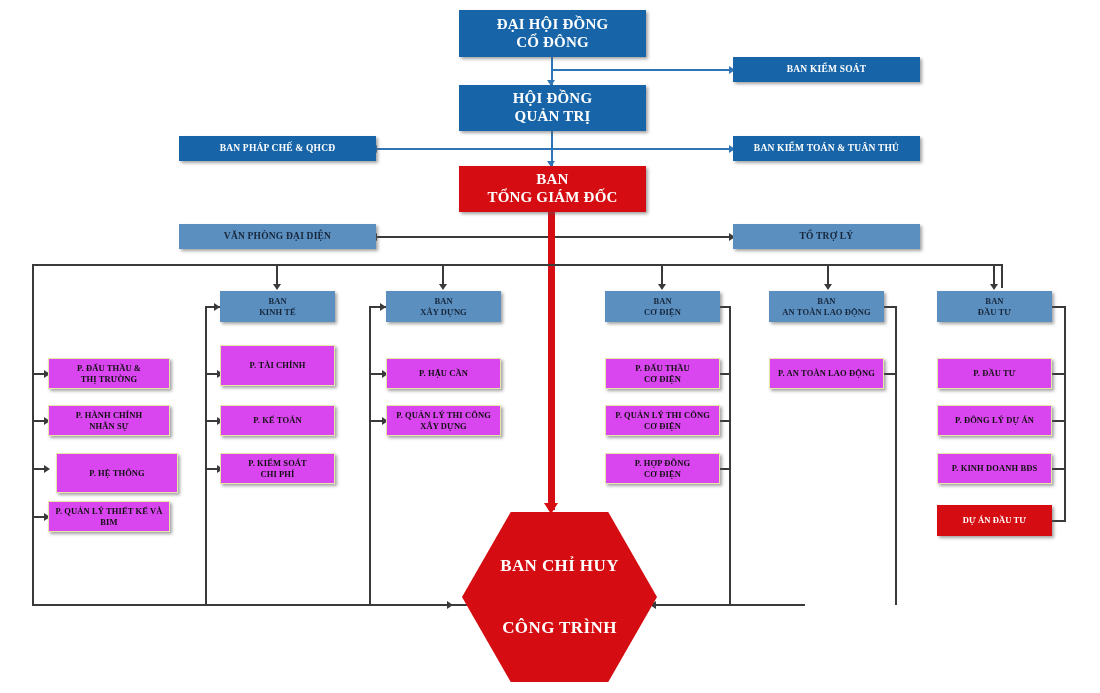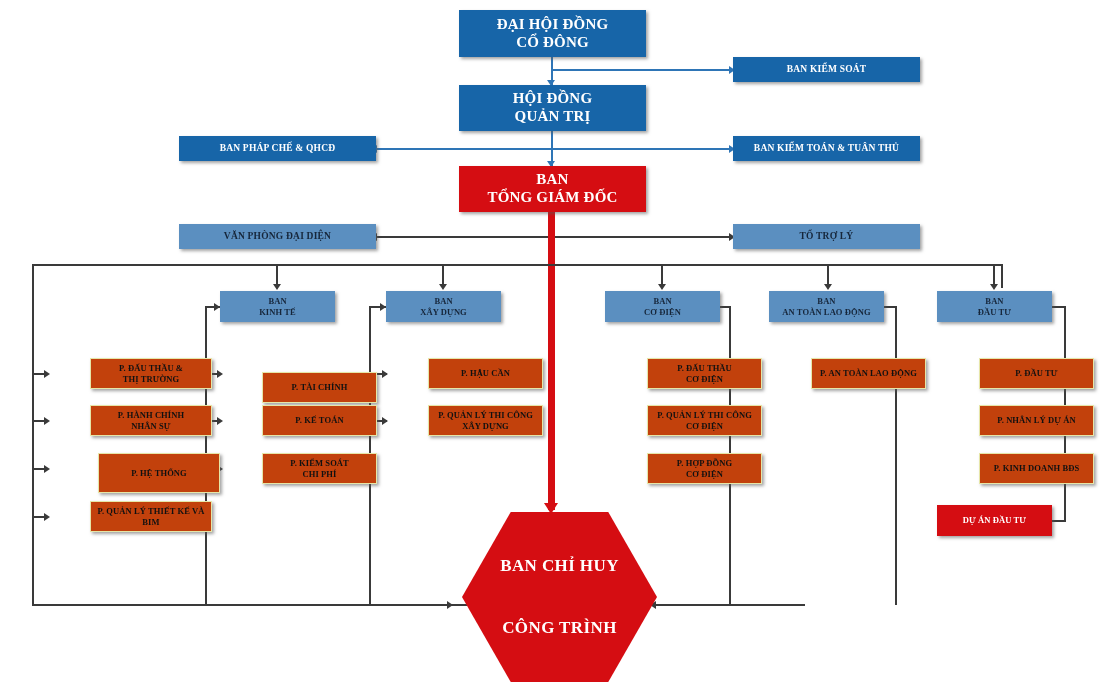--- a/index.html
+++ b/index.html
@@ -26,21 +26,21 @@
     font-weight: bold;
     line-height: 1.18;
     box-shadow: 2px 2px 3px rgba(90,90,90,0.55);
     z-index: 5;
     padding: 2px 4px;
     white-space: pre-line;
   }
   .n-blue-dark  { background:#1765A8; color:#ffffff; border:1px solid #1765A8; }
   .n-blue-mid   { background:#5B8FC0; color:#16263a; border:1px solid #5B8FC0; }
   .n-red        { background:#D50D12; color:#ffffff; border:1px solid #D50D12; }
-  .n-yellow     { background:#c2410c; color:#111111; border:1px solid #E6E6A8;margin-left:42px; }
+  .n-yellow     { background:#d946ef; color:#111111; border:1px solid #E6E6A8; }
 
   .t-big   { font-size:15px; letter-spacing:.2px; }
   .t-mid   { font-size:9.5px; letter-spacing:.2px; }
   .t-small { font-size:8.5px; letter-spacing:.1px; }
   .t-hex   { font-size:17px; line-height:1.9; letter-spacing:.4px; }
 
   
   .ln {
     position: absolute;
     background: #3a3a3a;
@@ -208,40 +208,40 @@
 ĐẦU TƯ</div>
 
   <div class="node n-yellow t-small" style="left:48px; top:358px; width:122px; height:31px;">P. ĐẤU THẦU &amp;
 THỊ TRƯỜNG</div>
   <div class="node n-yellow t-small" style="left:48px; top:405px; width:122px; height:31px;">P. HÀNH CHÍNH
 NHÂN SỰ</div>
   <div class="node n-yellow t-small" style="left:56px; top:453px; width:122px; height:40px;">P. HỆ THỐNG</div>
   <div class="node n-yellow t-small" style="left:48px; top:501px; width:122px; height:31px;">P. QUẢN LÝ THIẾT KẾ VÀ
 BIM</div>
 
-  <div class="node n-yellow t-small" style="left:220px; top:372px; width:115px; height:31px;">P. TÀI CHÍNH</div>
+  <div class="node n-yellow t-small" style="left:220px; top:345px; width:115px; height:41px;">P. TÀI CHÍNH</div>
   <div class="node n-yellow t-small" style="left:220px; top:405px; width:115px; height:31px;text-align:right;">P. KẾ TOÁN</div>
   <div class="node n-yellow t-small" style="left:386px; top:358px; width:115px; height:31px;">P. HẬU CẦN</div>
 
   <div class="node n-yellow t-small" style="left:220px; top:453px; width:115px; height:31px;">P. KIỂM SOÁT
 CHI PHÍ</div>
   <div class="node n-yellow t-small" style="left:386px; top:405px; width:115px; height:31px;">P. QUẢN LÝ THI CÔNG
 XÂY DỰNG</div>
 
   <div class="node n-yellow t-small" style="left:605px; top:358px; width:115px; height:31px;">P. ĐẤU THẦU
 CƠ ĐIỆN</div>
   <div class="node n-yellow t-small" style="left:605px; top:405px; width:115px; height:31px;">P. QUẢN LÝ THI CÔNG
 CƠ ĐIỆN</div>
   <div class="node n-yellow t-small" style="left:605px; top:453px; width:115px; height:31px;">P. HỢP ĐỒNG
 CƠ ĐIỆN</div>
 
   <div class="node n-yellow t-small" style="left:769px; top:358px; width:115px; height:31px;">P. AN TOÀN LAO ĐỘNG</div>
 
   <div class="node n-yellow t-small" style="left:937px; top:358px; width:115px; height:31px;">P. ĐẦU TƯ</div>
-  <div class="node n-yellow t-small" style="left:937px; top:405px; width:115px; height:31px;">P. NHÂN LÝ DỰ ÁN</div>
+  <div class="node n-yellow t-small" style="left:937px; top:405px; width:115px; height:31px;">P. ĐÔNG LÝ DỰ ÁN</div>
   <div class="node n-yellow t-small" style="left:937px; top:453px; width:115px; height:31px;">P. KINH DOANH BĐS</div>
   <div class="node n-red t-small" style="left:937px; top:505px; width:115px; height:31px;">DỰ ÁN ĐẦU TƯ</div>
 
   <div class="hex" style="left:462px; top:512px; width:195px; height:170px;gap:30px;">
     <div class="t-hex">BAN CHỈ HUY</div>
     <div class="t-hex">CÔNG TRÌNH</div>
   </div>
 
 </div>
 

